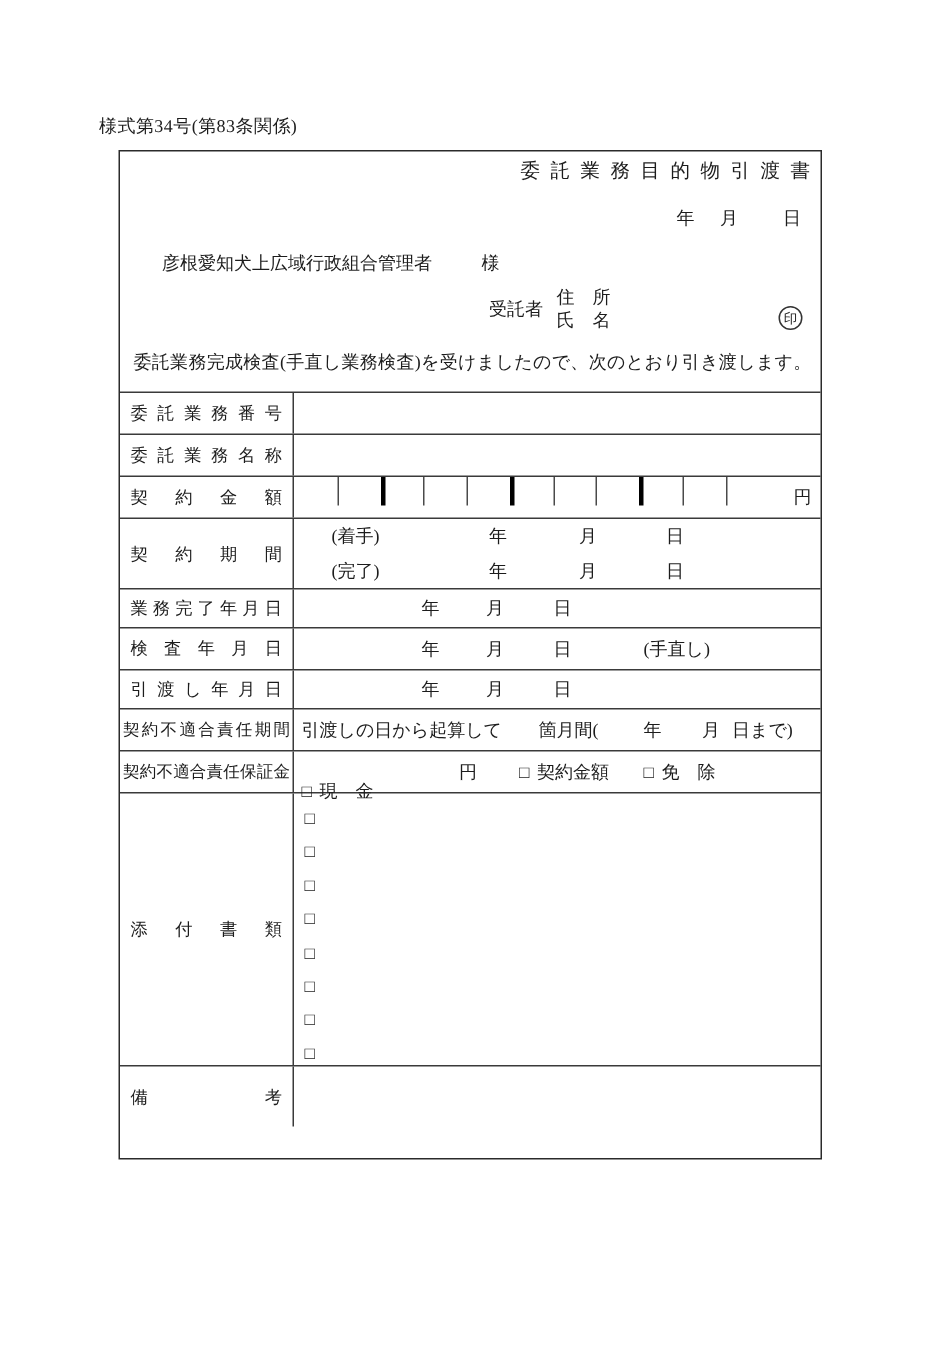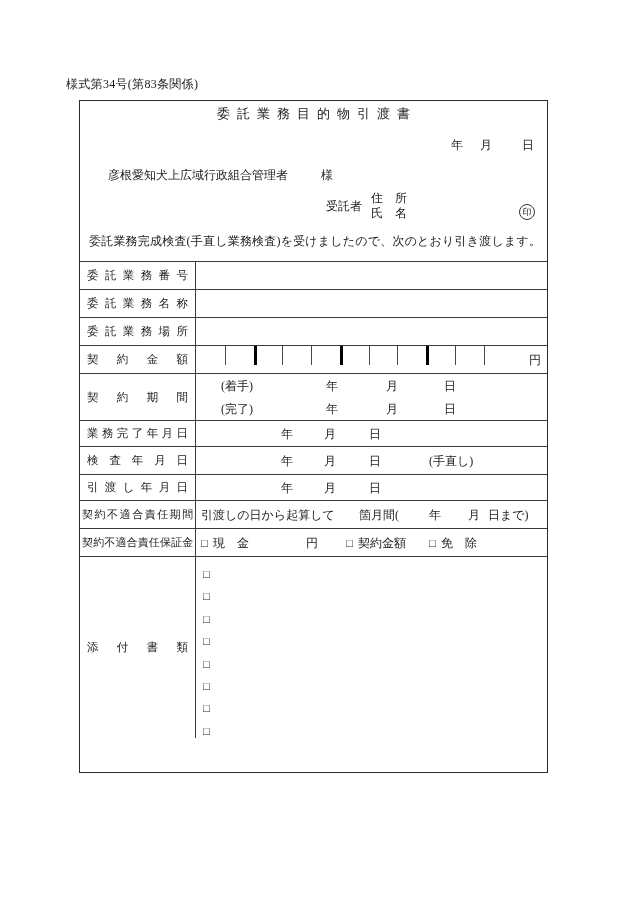--- a/index.html
+++ b/index.html
@@ -12,21 +12,21 @@
   .form-no {
     position:absolute; left:66px; top:76px; font-size:12px; letter-spacing:0.3px;
   }
   .box {
     position:absolute; left:79px; top:100px; width:469px; height:673px;
     border:1px solid #2b2b2b;
   }
   
   .hdr { height:154px; position:relative; }
   .title-line {
-    margin-top:6px; text-align:center; font-size:13px;
+    margin-top:6px; text-align:right; font-size:13px;
     letter-spacing:7px; padding-left:7px; line-height:14px;
   }
   .date-line {
     margin-top:17px; display:flex; justify-content:flex-end;
     padding-right:13px; line-height:14px;
   }
   .date-line .m { margin-left:17px; }
   .date-line .d { margin-left:30px; }
   .recipient-line { margin-top:16px; padding-left:28px; line-height:14px; }
   .recipient-line .hon { margin-left:30px; }
@@ -60,21 +60,21 @@
   .yen-unit { position:absolute; right:6px; top:50%; transform:translateY(-50%); }
   
   .pline { position:relative; height:50%; }
   .pr-prefix { left:25px; } .pr-year { left:130px; } .pr-month { left:190px; } .pr-day { left:248px; }
   
   .dr-year { left:85px; } .dr-month { left:128px; } .dr-day { left:173px; } .dr-note { left:233px; }
   
   .dp-prefix { left:5px; } .dp-unit { left:163px; } .dp-year { left:233px; }
   .dp-month { left:272px; } .dp-until { left:292px; }
   
-  .dep0 { left:5px; } .dep-yen { left:110px; } .dep1 { left:150px; } .dep2 { left:233px; }
+  .dep0 { left:5px;margin-top:13px; } .dep-yen { left:110px; } .dep1 { left:150px; } .dep2 { left:233px; }
   .cb { font-size:11.5px; }
   .opt-text { margin-left:2px; }
   
   .att-list { padding:6px 0 0 7px; }
   .att-cb { line-height:22.4px; font-size:11.5px; }
 </style>
 </head>
 <body>
 
 <div class="form-no">様式第34号(第83条関係)</div>
@@ -110,26 +110,20 @@
     <div class="tcontent"></div>
   </div>
 
   <div class="trow h28">
     <div class="tlabel">
         <span>委託業務名称</span>
       </div>
     <div class="tcontent"></div>
   </div>
 
-  <div class="trow h28">
-    <div class="tlabel">
-        <span>委託業務場所</span>
-      </div>
-    <div class="tcontent"></div>
-  </div>
 
   <div class="trow h28">
     <div class="tlabel">
         <span>契約金額</span>
       </div>
     <div class="tcontent">
       <div>
           <div class="tick" style="left: 29px;"></div>
           <div class="tick tick-bold" style="left: 58px;"></div>
           <div class="tick" style="left: 86px;"></div>
@@ -244,14 +238,20 @@
           <div class="att-cb">□</div>
           <div class="att-cb">□</div>
           <div class="att-cb">□</div>
           <div class="att-cb">□</div>
           <div class="att-cb">□</div>
           <div class="att-cb">□</div>
         </div>
     </div>
   </div>
 
+  <div class="trow h41">
+    <div class="tlabel">
+        <span>備考</span>
+      </div>
+    <div class="tcontent"></div>
+  </div>
 
 </div>
 
 </body></html>

